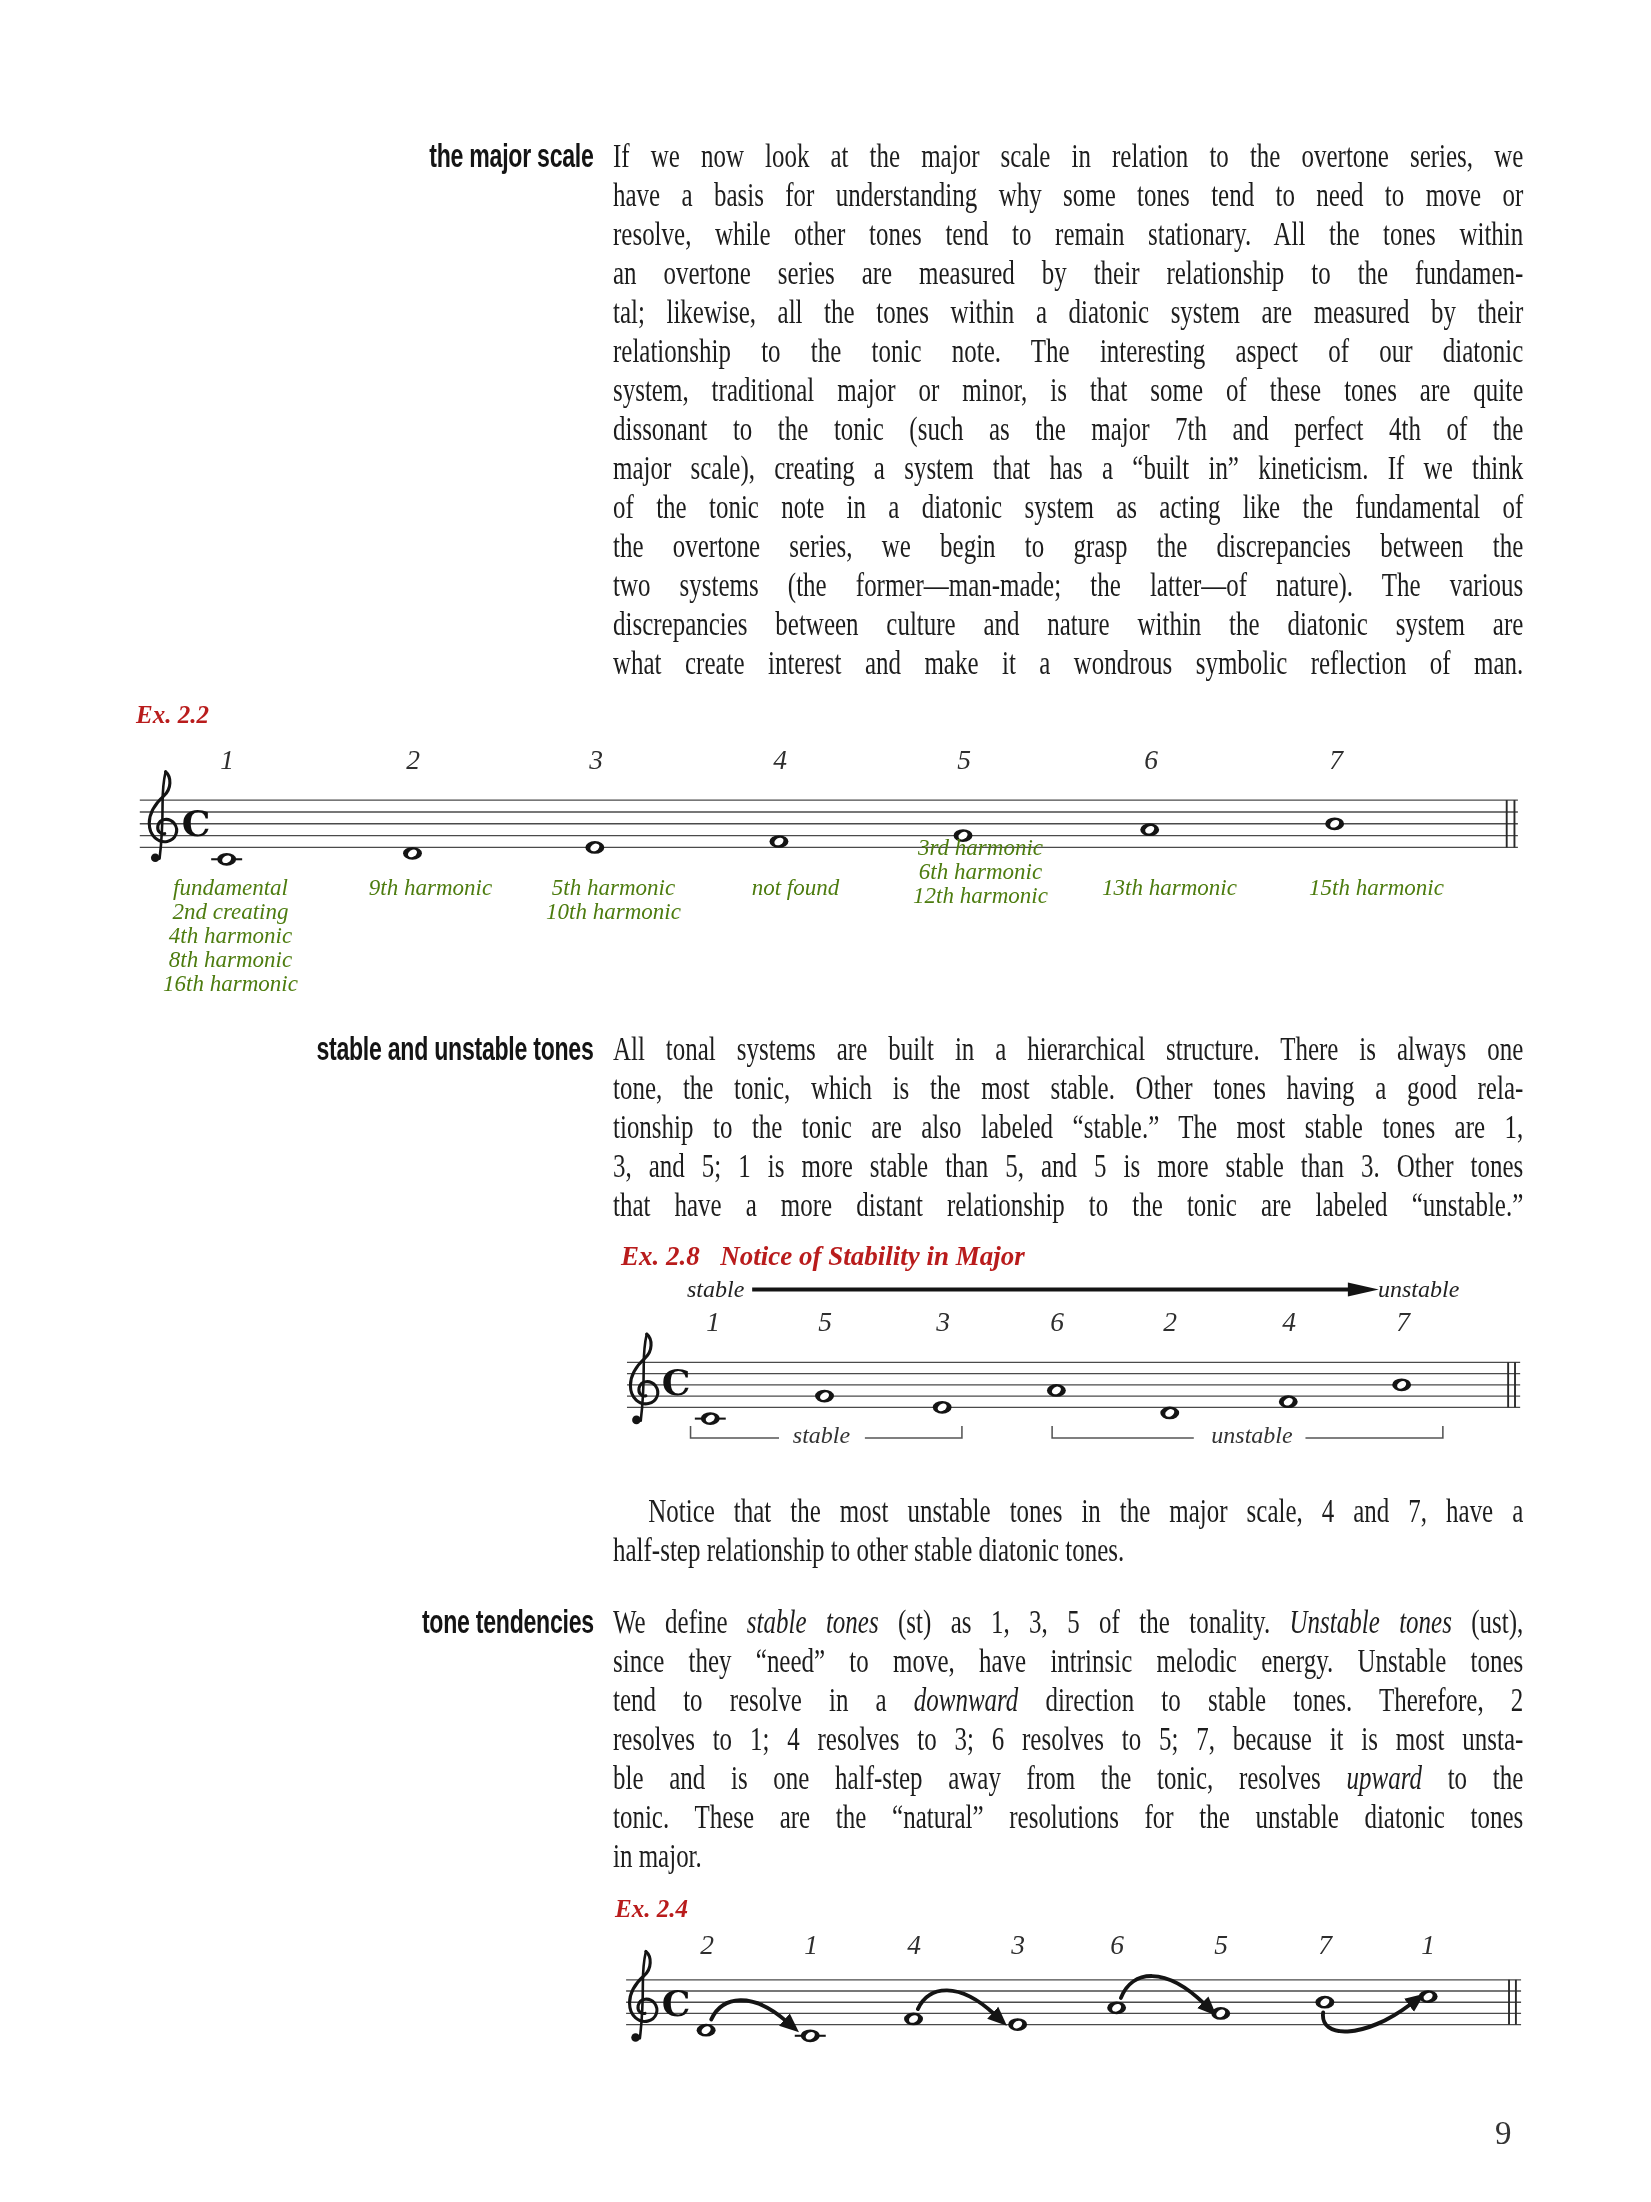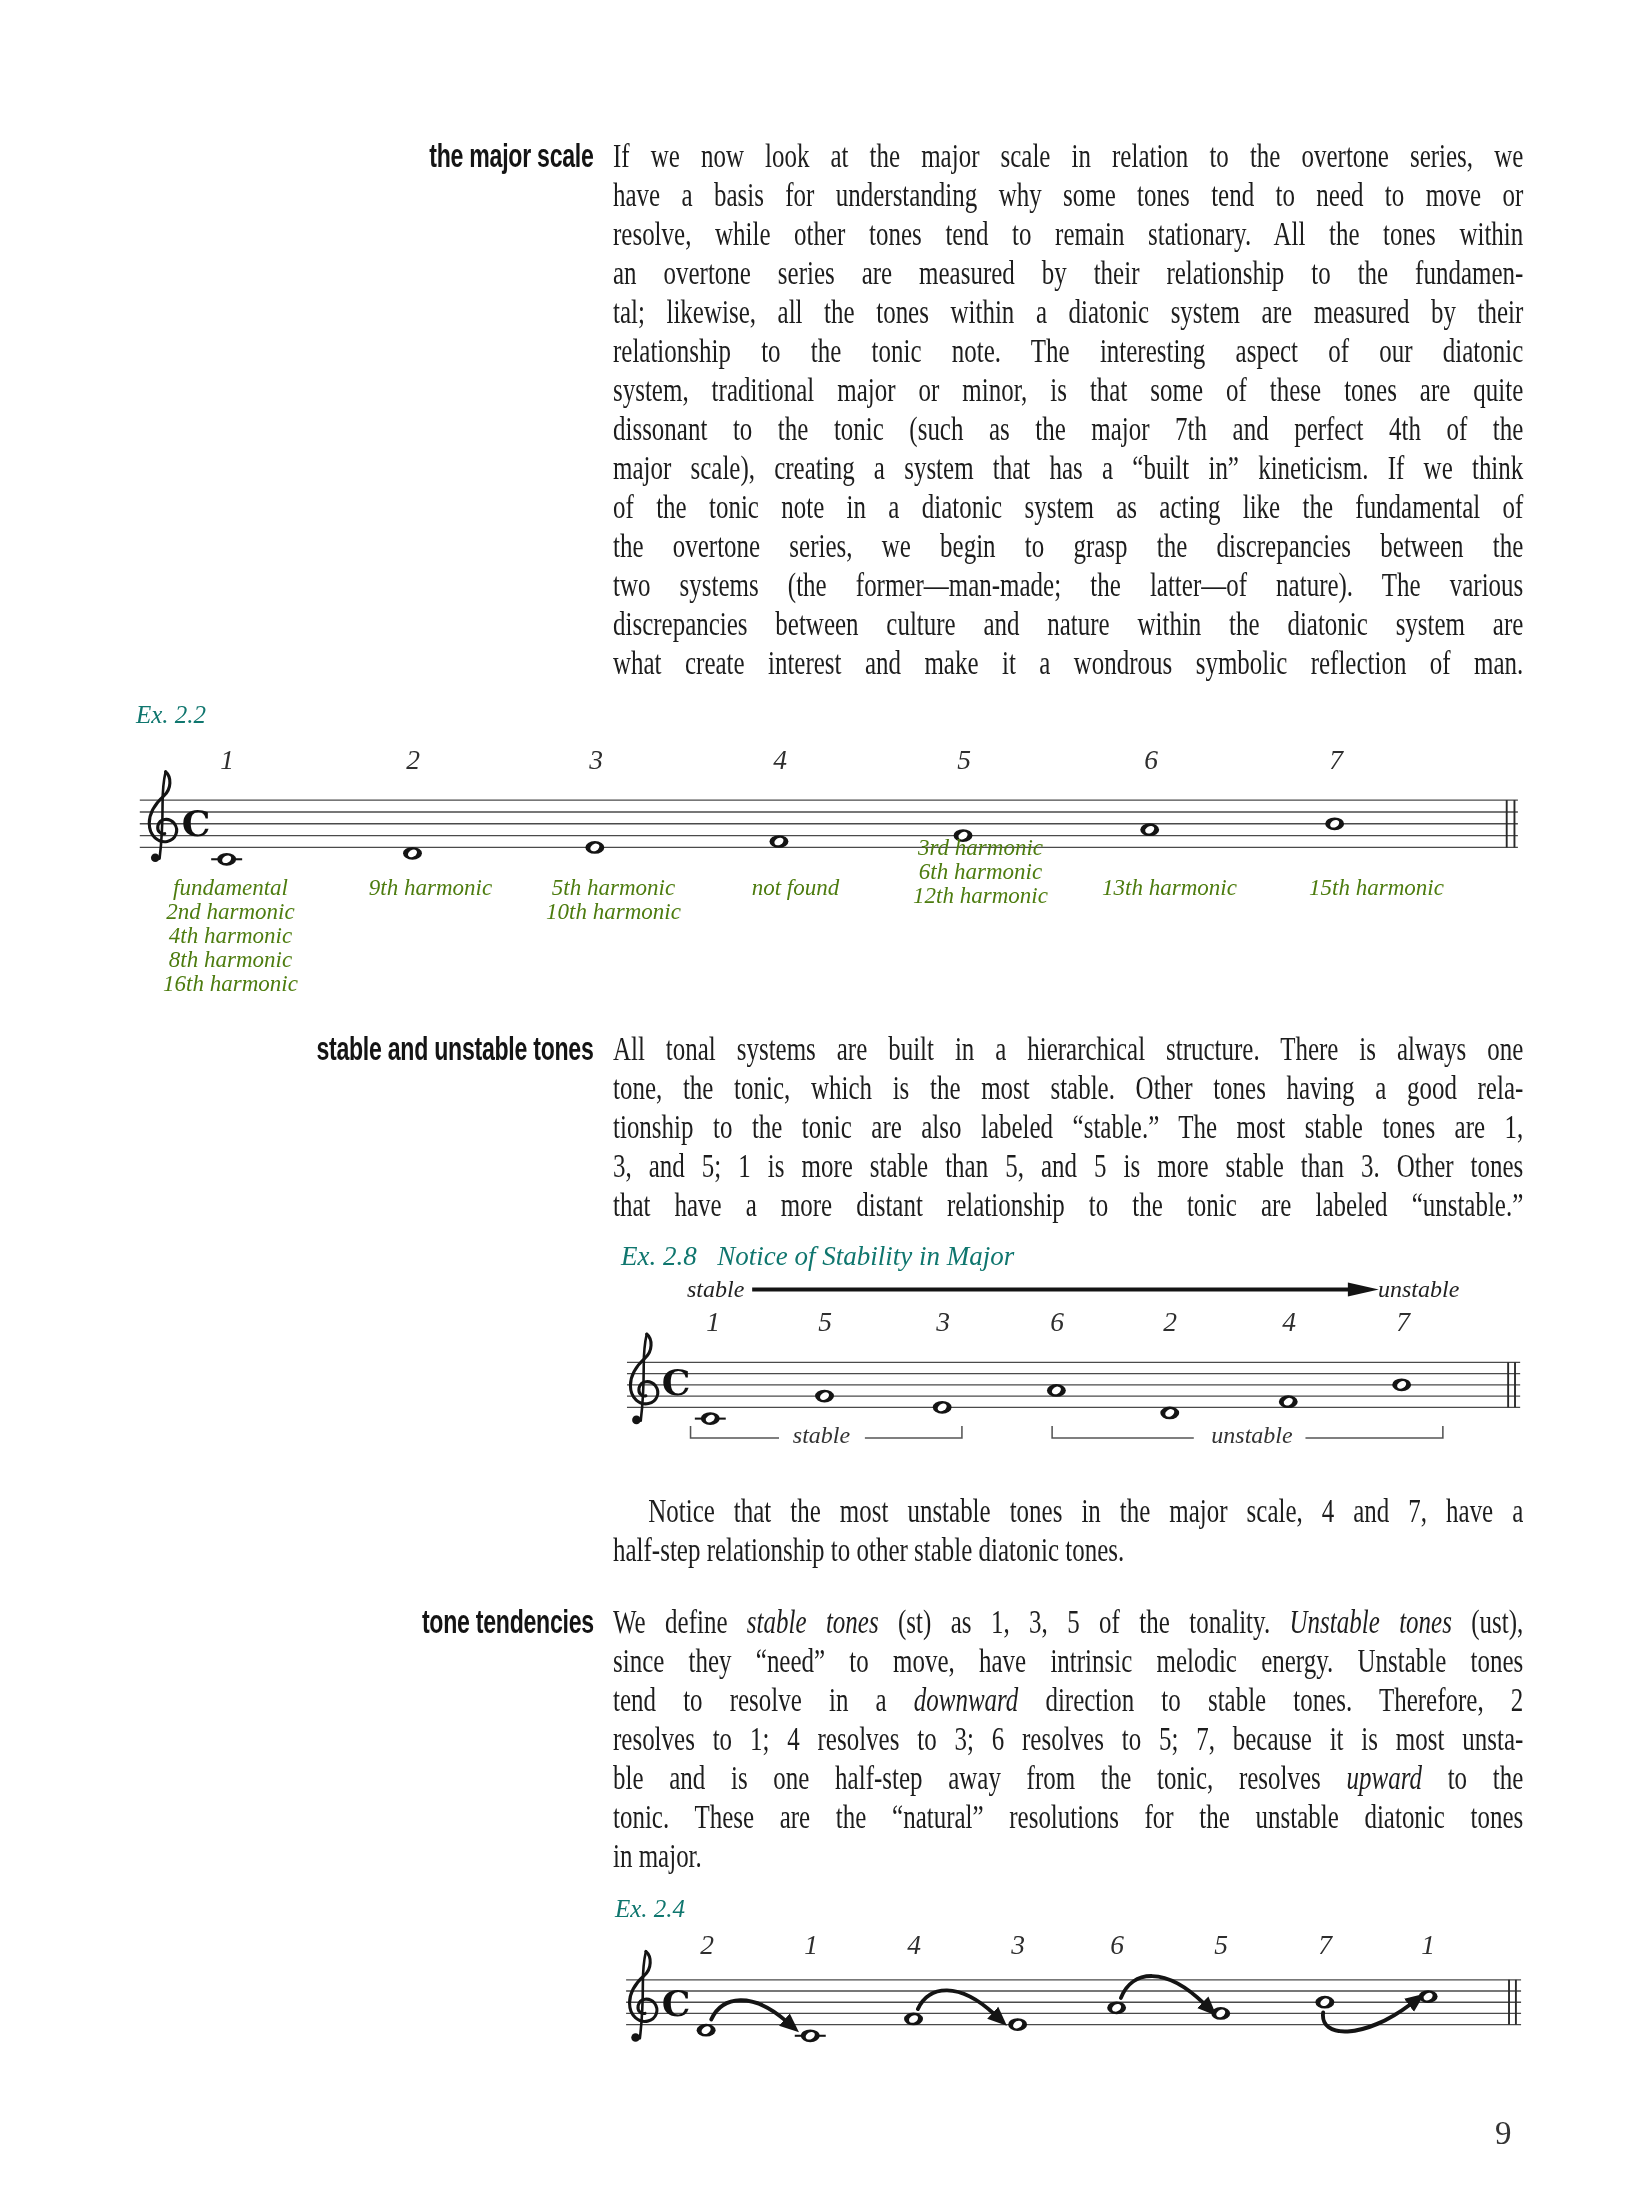--- a/index.html
+++ b/index.html
@@ -15,21 +15,21 @@
 
   
   .para{position:absolute;left:613px;}
   .para .inner{width:1239px;transform:scaleX(0.7347);transform-origin:0 0;
         font-size:34px;line-height:39px;color:#1d1d1d;}
   .ln{height:39px;white-space:nowrap;text-align:justify;text-align-last:justify;}
   .ln.last{text-align-last:left;}
   .it{font-style:italic;}
 
   
-  .exlab{position:absolute;font-style:italic;font-size:25px;color:#0f766e;white-space:nowrap;}
+  .exlab{position:absolute;font-style:italic;font-size:25px;color:#b91c1c;white-space:nowrap;font-weight:bold;}
   .num{position:absolute;width:52px;text-align:center;font-style:italic;
        font-size:27.5px;line-height:31px;color:#2e2e2e;}
   .hcol{position:absolute;width:189px;text-align:center;font-style:italic;
        font-size:23px;line-height:24px;color:#4d7c0f;}
   .axlab{position:absolute;font-style:italic;font-size:24px;color:#222;}
   .blab{position:absolute;text-align:center;font-style:italic;font-size:24px;color:#333;}
   .tsig{position:absolute;width:38px;text-align:center;font-weight:bold;
        font-size:36px;line-height:38px;color:#111;font-family:"DejaVu Serif",serif;}
   .pageno{position:absolute;font-size:33px;color:#333;}
   svg.fig{position:absolute;}
@@ -104,21 +104,21 @@
     <use href="#wnote" x="552" y="98"></use>
     <use href="#wnote" x="766" y="91.1"></use>
     <use href="#wnote" x="980" y="84.25"></use>
     <use href="#wnote" x="1197" y="77.4"></use>
     <use href="#wnote" x="1412" y="70.5"></use>
   </svg>
   <span class="tsig" style="left:177px;top:764px">C</span>
 
   <div class="hcol" style="left:136px;top:836px">
     <div>fundamental</div>
-    <div>2nd harmonic</div>
+    <div>2nd creating</div>
     <div>4th harmonic</div>
     <div>8th harmonic</div>
     <div>16th harmonic</div>
   </div>
   <div class="hcol" style="left:336px;top:836px">
     <div>9th harmonic</div>
   </div>
   <div class="hcol" style="left:519px;top:836px">
     <div>5th harmonic</div>
     <div>10th harmonic</div>

